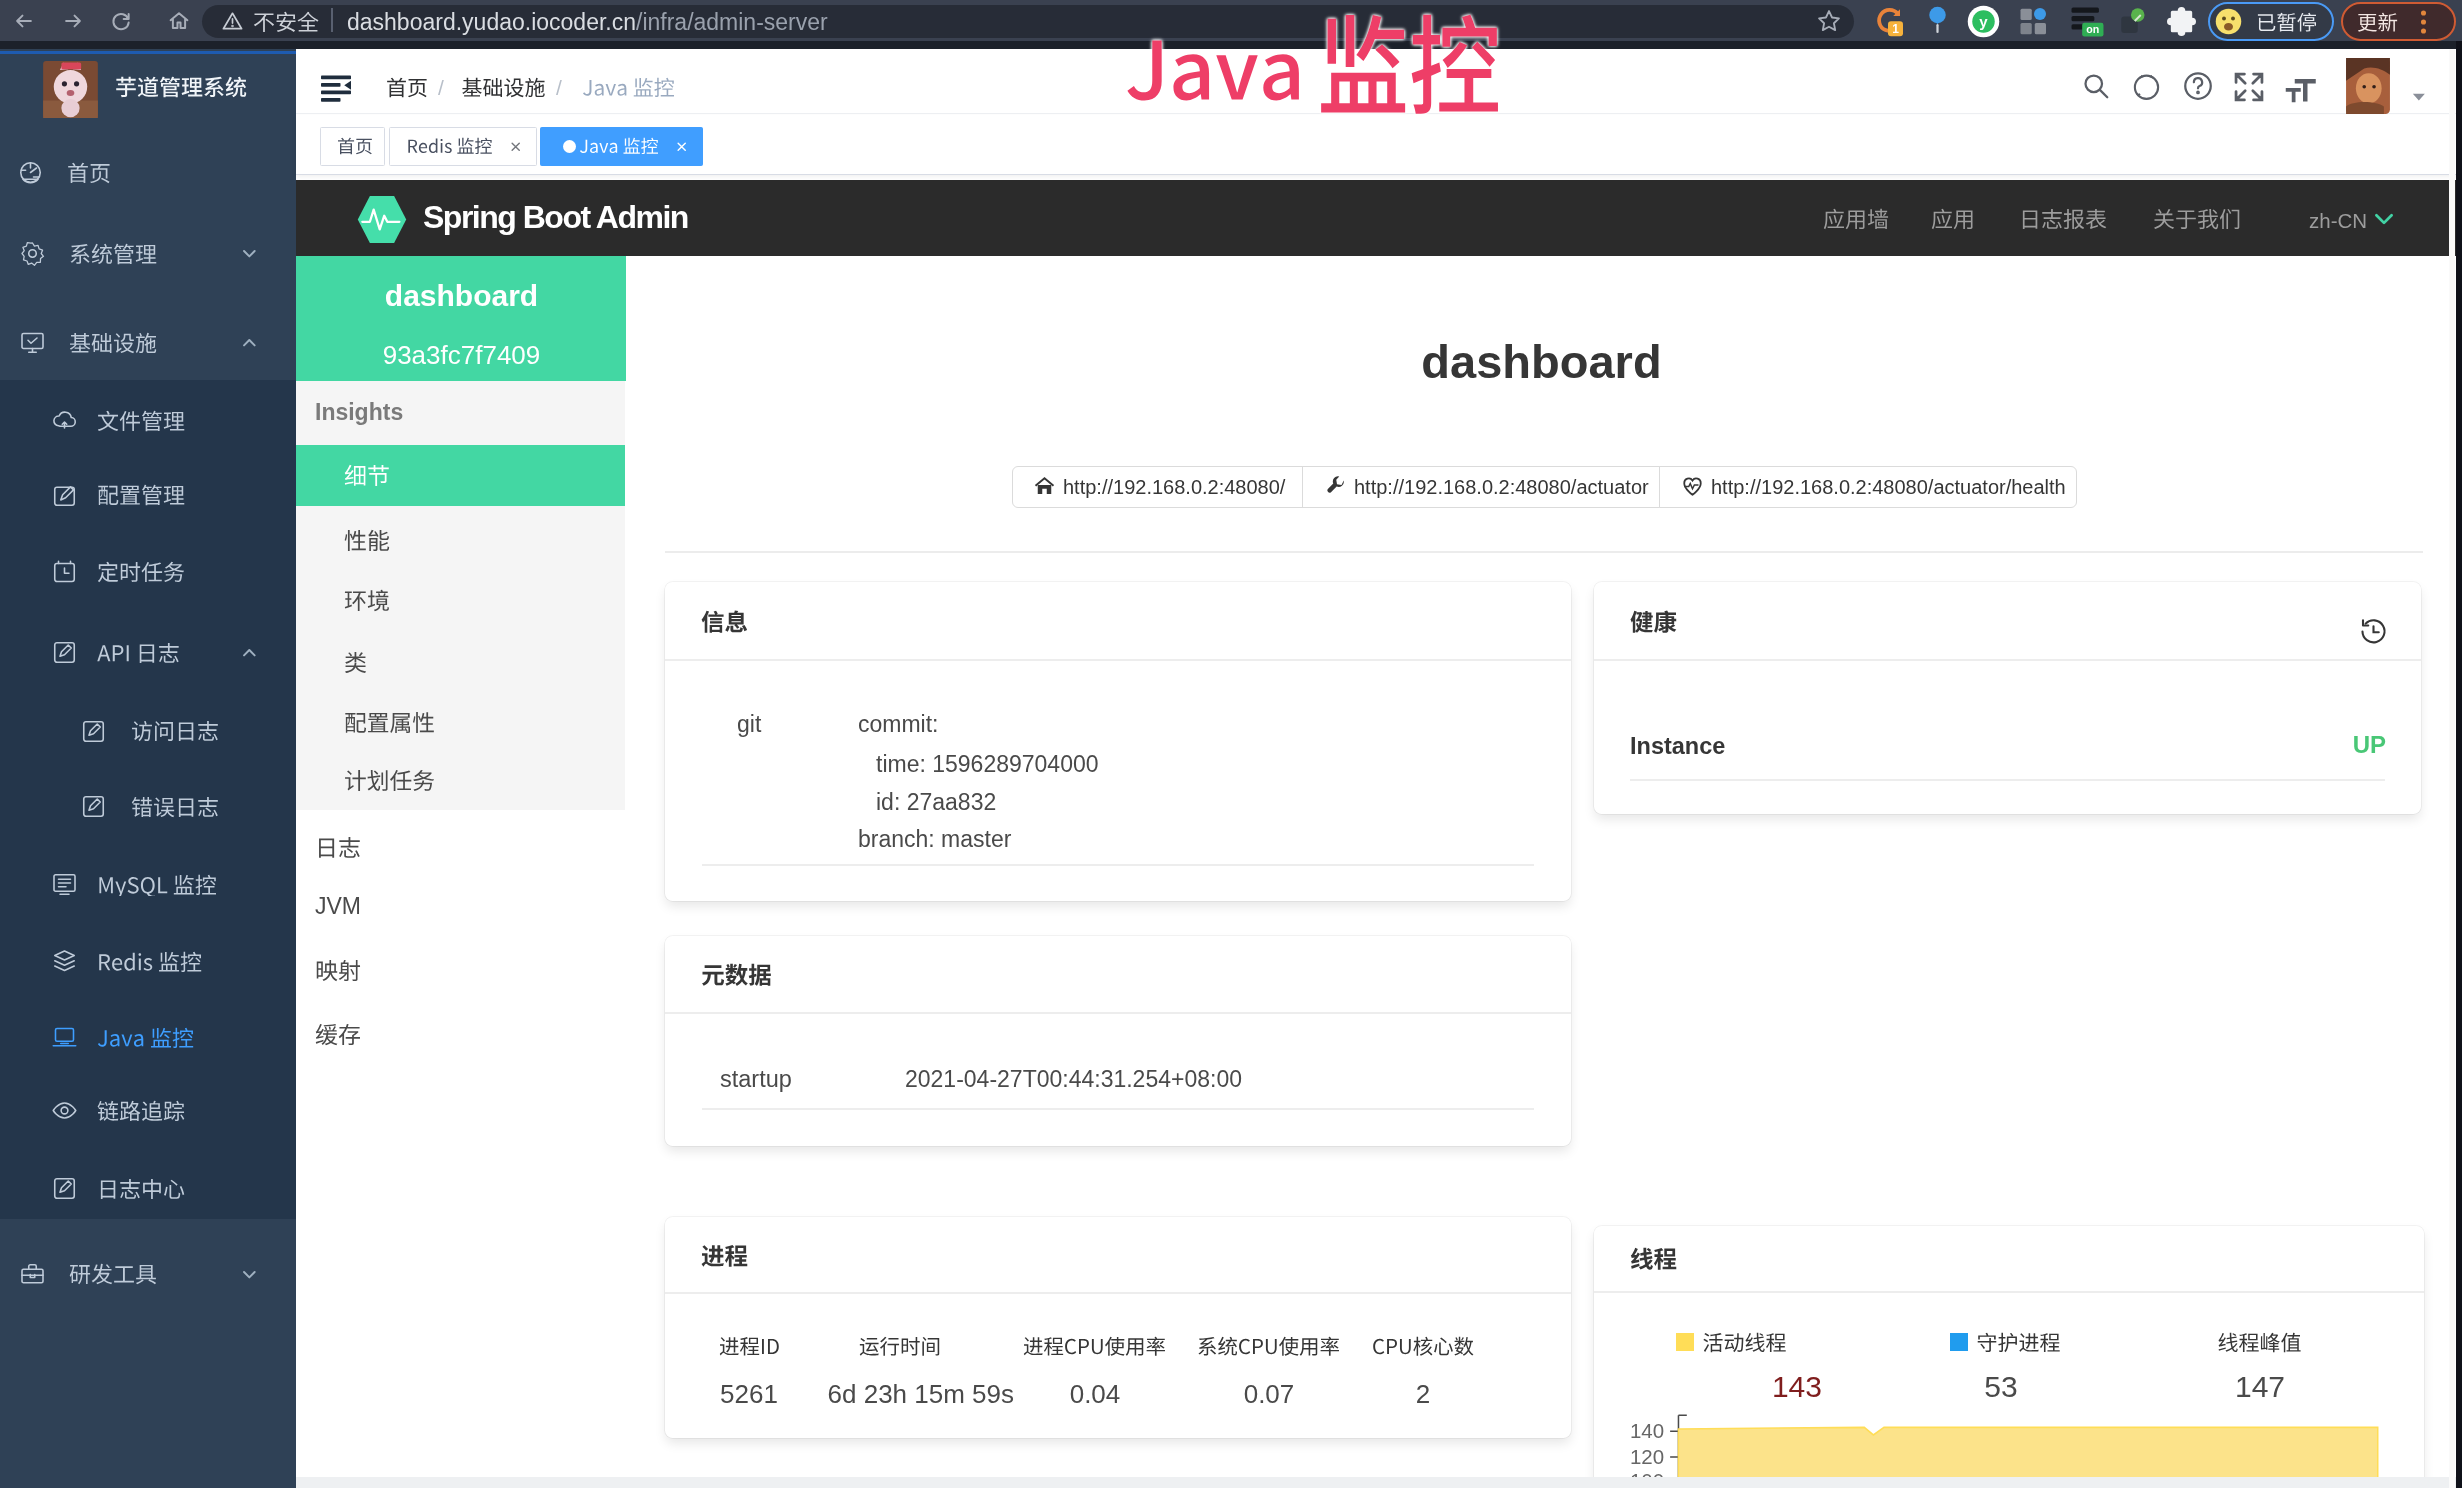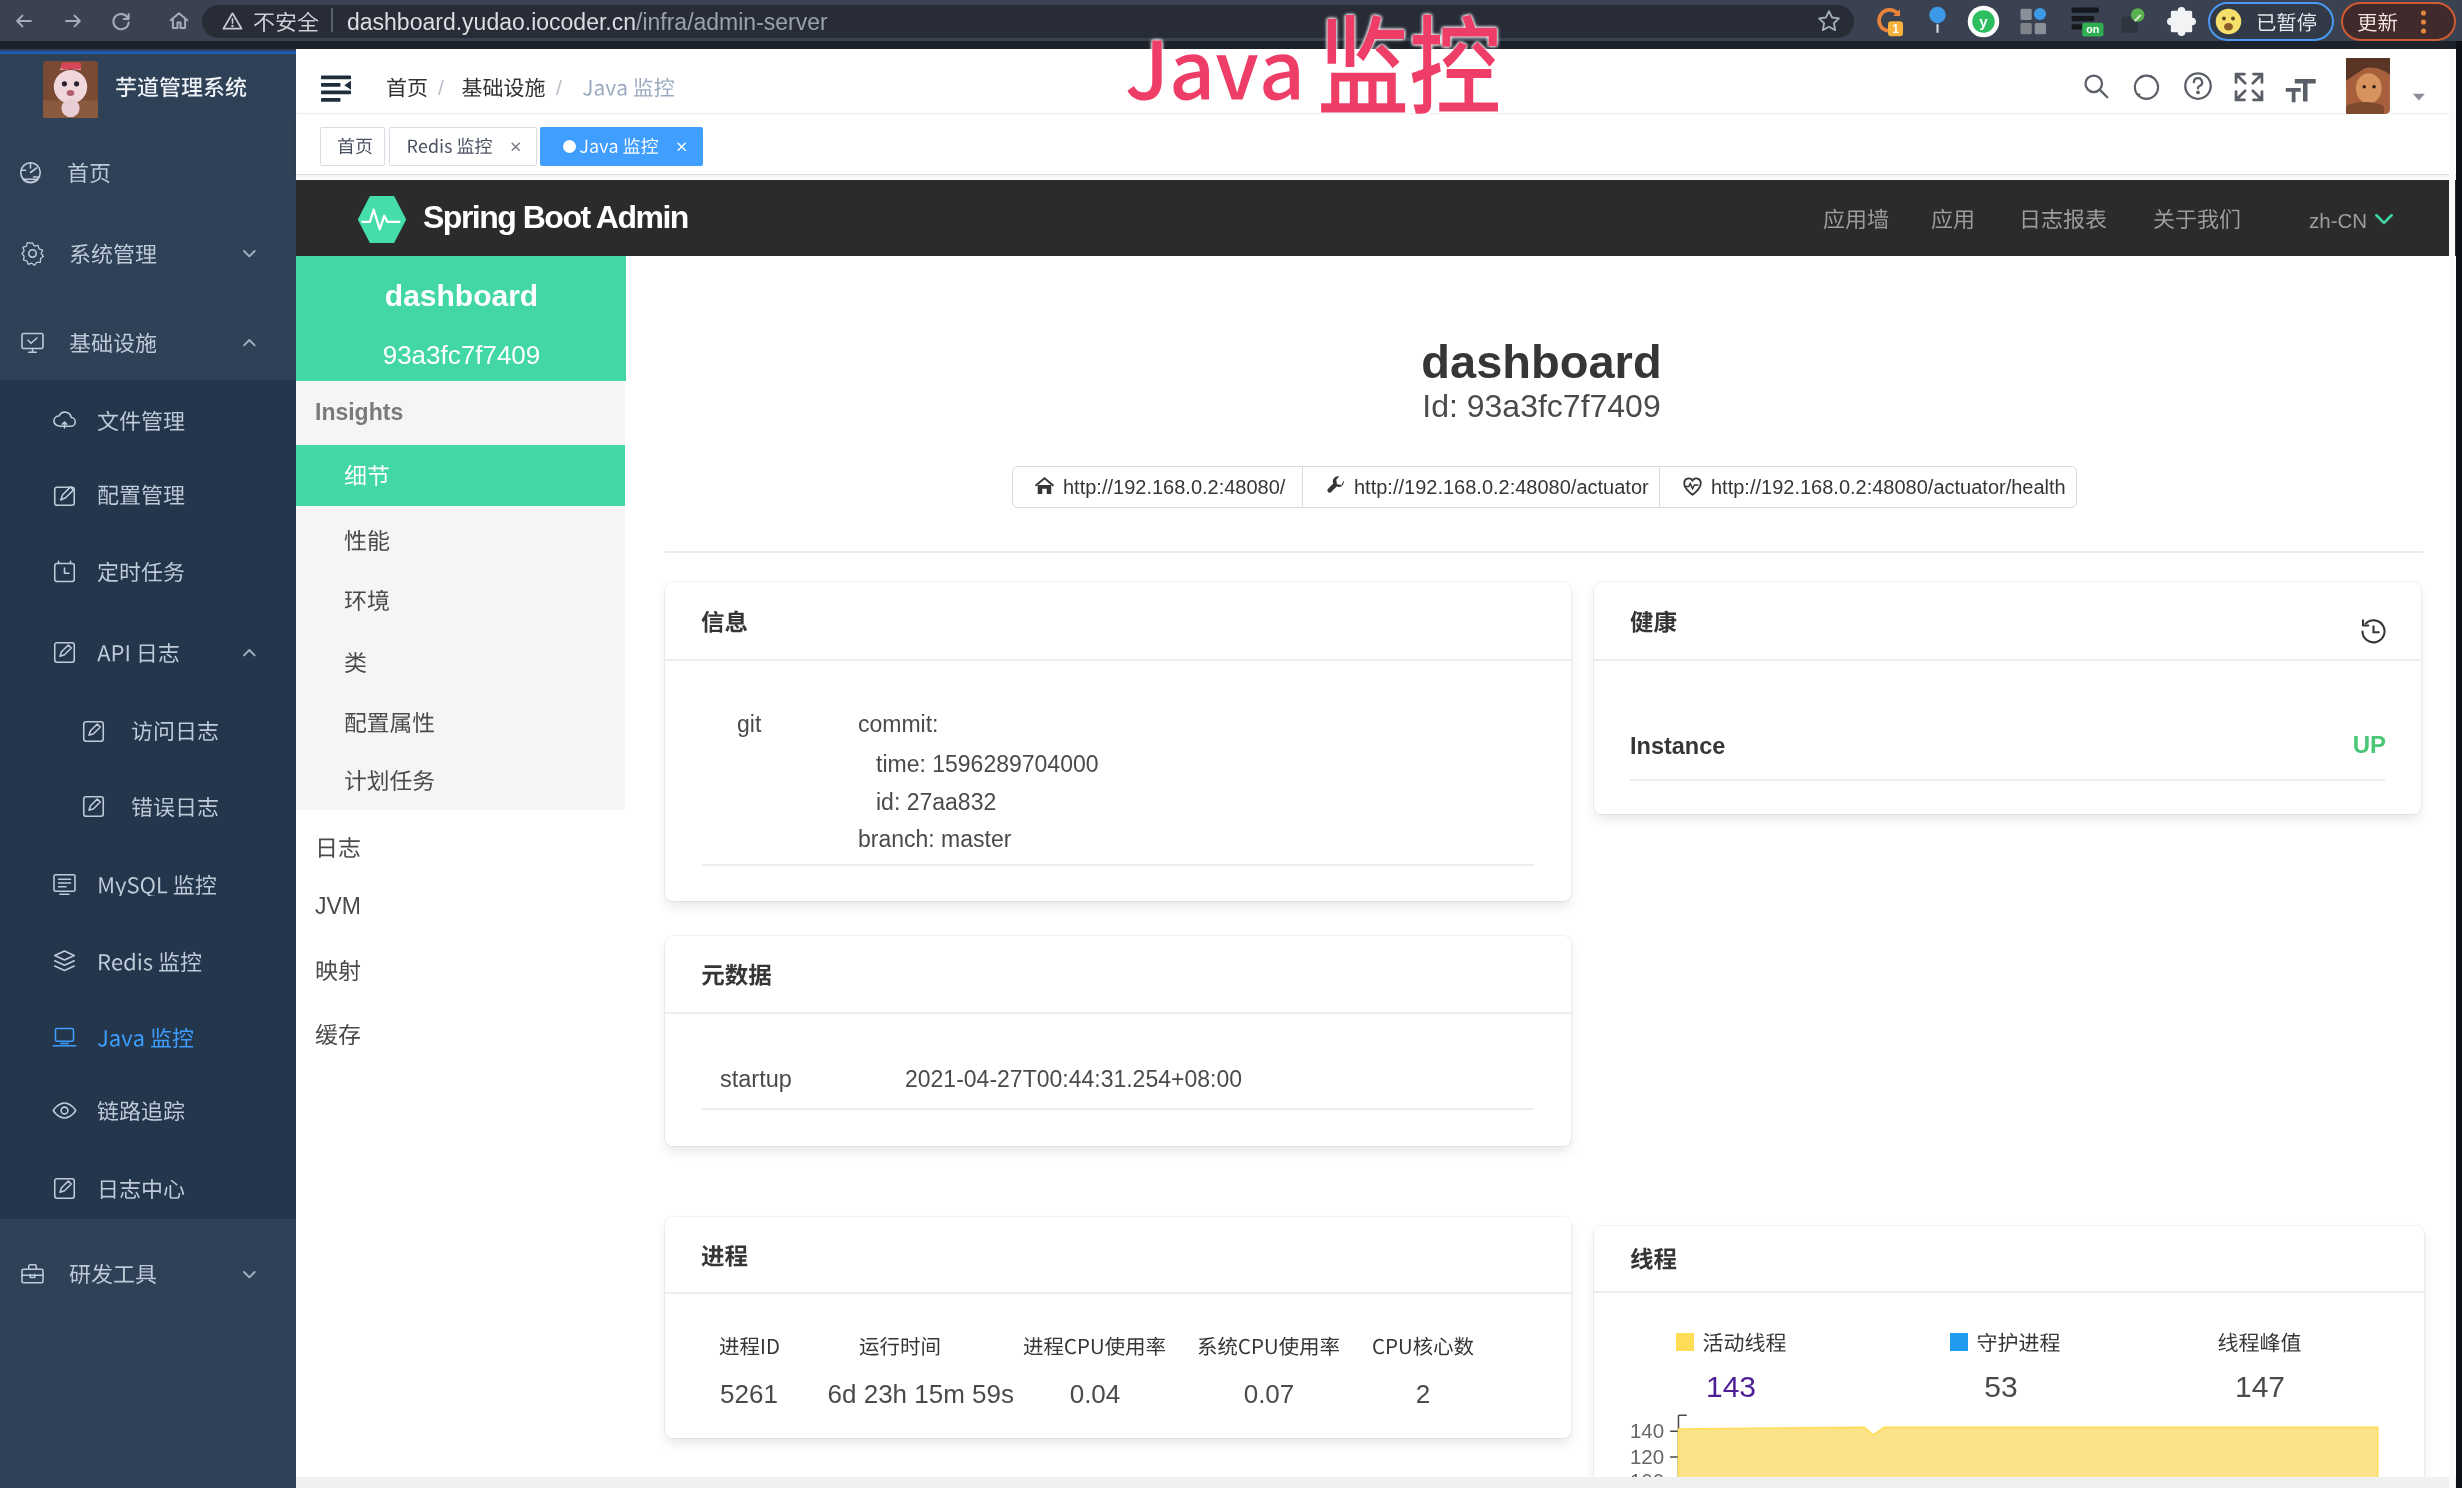--- a/index.html
+++ b/index.html
@@ -355,21 +355,20 @@
     </svg>
     <div class="a" style="left:315px;top:893px;font-size:23px;color:#4a4a4a">JVM</div>
     <svg class="t" style="left:315px;top:959px;" width="46" height="23" viewBox="0 0 2000 1000">
       <path fill="#4a4a4a" d="M630 45V200H438V531H371V600H614C586 721 513 826 326 902C342 915 363 942 373 958C553 883 635 778 672 659C721 799 801 904 920 963C931 944 952 916 969 902C846 850 764 741 721 600H966V531H908V200H699V45ZM506 531V269H630V426C630 462 629 497 625 531ZM838 531H695C698 497 699 462 699 426V269H838ZM270 470V702H145V470ZM270 404H145V181H270ZM76 113V852H145V770H340V113Z M1533 459C1583 531 1632 630 1650 695L1714 666C1693 601 1644 505 1591 433ZM1191 351H1390V434H1191ZM1191 294V212H1390V294ZM1191 490H1390V575H1191ZM1052 575V642H1307C1237 732 1136 810 1031 860C1046 872 1072 900 1082 914C1197 851 1310 756 1388 642H1390V876C1390 890 1385 895 1370 895C1355 896 1307 897 1256 895C1265 913 1276 943 1280 961C1350 961 1396 959 1424 949C1450 937 1460 916 1460 876V152H1298C1311 122 1327 85 1340 50L1263 39C1256 72 1242 117 1228 152H1123V575ZM1778 44V271H1498V343H1778V866C1778 884 1771 888 1753 889C1737 890 1681 890 1619 888C1630 908 1641 940 1645 959C1727 960 1777 958 1807 945C1837 934 1849 913 1849 866V343H1958V271H1849V44Z"></path>
     </svg>
     <svg class="t" style="left:315px;top:1023px;" width="46" height="23" viewBox="0 0 2000 1000">
       <path fill="#4a4a4a" d="M35 828 52 902C141 870 260 829 373 789L361 729C239 767 116 805 35 828ZM599 162C611 206 622 264 626 298L690 283C685 251 672 195 659 152ZM879 47C762 73 549 90 375 96C382 112 391 137 392 154C569 150 786 133 923 103ZM56 456C71 449 95 443 218 429C174 492 134 542 116 562C85 598 61 623 40 628C48 646 59 681 63 696C84 684 118 675 368 624C366 608 365 580 366 560L169 596C247 508 324 400 388 291L325 253C306 290 284 327 262 362L135 373C194 287 253 177 298 70L224 41C183 160 111 289 88 322C67 356 49 379 31 383C40 403 52 440 56 456ZM420 183C438 223 458 277 467 310L528 289C519 258 497 206 478 167ZM840 141C819 191 781 261 747 310H390V372H511L504 451H350V515H495C471 660 418 817 283 906C300 918 323 941 333 958C426 893 484 801 520 701C552 749 590 792 635 828C576 864 507 888 432 905C445 918 466 946 473 962C554 942 628 912 692 869C759 912 839 944 927 963C937 943 958 914 974 899C891 884 815 858 750 823C811 767 858 694 888 599L846 580L832 583H554L567 515H952V451H576L584 372H940V310H820C849 266 883 213 911 164ZM559 641H800C775 700 738 748 693 787C636 746 591 697 559 641Z M1613 531V614H1335V684H1613V870C1613 884 1610 888 1592 889C1574 890 1514 890 1448 888C1458 909 1468 938 1471 959C1557 959 1613 959 1647 948C1680 936 1689 915 1689 871V684H1957V614H1689V556C1762 510 1840 448 1894 388L1846 351L1831 355H1420V424H1761C1718 464 1663 505 1613 531ZM1385 40C1373 83 1359 127 1342 171H1063V243H1311C1246 381 1153 510 1031 596C1043 613 1061 645 1069 664C1112 633 1152 598 1188 560V958H1264V469C1316 399 1358 323 1394 243H1939V171H1424C1438 134 1451 96 1462 59Z"></path>
     </svg>
     <div class="a" style="left:626px;top:256px;width:1831px;height:1221px;background:#fff"></div>
     <div class="a" style="left:626px;top:334px;width:1831px;height:53px;font-size:47px;font-weight:bold;color:#363636;text-align:center">dashboard</div>
-    <div class="a" style="left:626px;top:388px;width:1831px;height:38px;font-size:32px;color:#4a4a4a;text-align:center">Id: 93a3fc7f7409</div>
     <div class="a" style="left:1012px;top:466px;width:292px;height:42px;background:#fff;border:1.5px solid #dbdbdb;border-radius:6px 0 0 6px;"></div>
     <svg class="a" style="left:1034px;top:476px" width="21" height="21" viewBox="0 0 28 28">
       <path d="M2 13L14 3l12 10" fill="none" stroke="#363636" stroke-width="2.6"></path>
       <path d="M5 12v12h6v-7h6v7h6V12z" fill="#363636"></path>
     </svg>
     <div class="a" style="left:1063px;top:476px;font-size:20px;color:#363636">http://192.168.0.2:48080/</div>
     <div class="a" style="left:1302px;top:466px;width:359px;height:42px;background:#fff;border:1.5px solid #dbdbdb;"></div>
     <svg class="a" style="left:1325px;top:476px" width="21" height="21" viewBox="0 0 28 28">
       <path d="M25 6a7 7 0 0 1-9.5 8L8 21.5a3 3 0 0 1-4.2-4.2L11 10a7 7 0 0 1 8-9.5L15 5l1 6 6 1z" fill="#363636"></path>
     </svg>
@@ -447,21 +446,21 @@
     <svg class="t" style="left:1702px;top:1332px;" width="85" height="21" viewBox="0 0 4000 1000">
       <path fill="#363636" d="M91 106C152 139 236 187 278 218L322 156C279 128 194 82 133 53ZM42 381C103 414 186 462 227 490L269 428C226 400 142 355 83 326ZM65 896 129 947C188 854 258 729 311 623L256 574C198 687 119 819 65 896ZM320 333V405H609V571H392V959H462V916H819V954H891V571H680V405H957V333H680V158C767 143 848 124 914 102L854 44C743 83 540 115 367 133C375 150 385 179 389 197C460 190 535 181 609 170V333ZM462 848V640H819V848Z M1089 122V189H1476V122ZM1653 57C1653 128 1653 200 1650 271H1507V343H1647C1635 571 1595 780 1458 905C1478 916 1504 941 1517 959C1664 819 1707 591 1721 343H1870C1859 698 1846 831 1819 861C1809 873 1798 876 1780 876C1759 876 1706 876 1650 870C1663 892 1671 923 1673 944C1726 948 1781 948 1812 945C1844 942 1864 933 1884 907C1919 863 1931 721 1945 309C1945 298 1945 271 1945 271H1724C1726 200 1727 128 1727 57ZM1089 836 1090 835V837C1113 823 1149 812 1427 749L1446 816L1512 794C1493 724 1448 605 1410 515L1348 532C1368 579 1388 634 1406 686L1168 736C1207 646 1245 534 1270 429H1494V360H1054V429H1193C1167 546 1125 664 1111 697C1094 735 1081 762 1065 767C1074 785 1085 821 1089 836Z M2054 826 2070 898C2162 870 2282 834 2398 800L2387 736C2264 771 2137 806 2054 826ZM2704 100C2754 124 2817 163 2849 191L2893 144C2861 117 2797 80 2748 58ZM2072 457C2086 450 2110 444 2232 428C2188 493 2149 543 2130 563C2099 600 2076 625 2054 629C2063 648 2074 683 2078 698C2099 686 2133 676 2384 625C2382 610 2382 582 2384 562L2185 598C2261 508 2337 398 2401 288L2338 250C2319 287 2297 325 2275 361L2148 374C2208 289 2266 181 2309 76L2239 43C2199 163 2126 291 2104 324C2082 358 2065 381 2047 386C2056 406 2068 442 2072 457ZM2887 531C2847 594 2793 652 2728 702C2712 649 2698 585 2688 513L2943 465L2931 399L2679 446C2674 404 2669 360 2666 314L2915 276L2903 210L2662 246C2659 179 2658 110 2658 38H2584C2585 113 2587 186 2591 257L2433 280L2445 348L2595 325C2598 371 2603 416 2608 459L2413 495L2425 563L2617 527C2629 610 2645 685 2666 747C2581 804 2483 849 2381 880C2399 897 2418 924 2428 942C2522 909 2611 866 2691 814C2732 904 2786 957 2857 957C2926 957 2949 924 2963 812C2946 805 2922 789 2907 772C2902 861 2892 884 2865 884C2821 884 2784 843 2753 770C2832 710 2900 639 2950 561Z M3532 147H3834V331H3532ZM3462 82V396H3907V82ZM3448 671V736H3644V867H3381V933H3963V867H3718V736H3919V671H3718V550H3941V484H3425V550H3644V671ZM3361 54C3287 88 3155 117 3043 136C3052 152 3062 177 3065 193C3112 187 3162 178 3212 168V322H3049V392H3202C3162 507 3093 637 3028 708C3041 726 3059 756 3067 777C3118 715 3171 616 3212 515V958H3286V527C3320 569 3360 623 3377 651L3422 592C3402 569 3315 479 3286 454V392H3411V322H3286V151C3333 140 3377 127 3413 112Z"></path>
     </svg>
     <div class="a" style="left:1950px;top:1333px;width:18px;height:18px;background:#209cee"></div>
     <svg class="t" style="left:1976px;top:1332px;" width="85" height="21" viewBox="0 0 4000 1000">
       <path fill="#363636" d="M181 592C245 656 314 746 343 806L406 762C376 703 305 616 240 555ZM609 287V430H58V503H609V856C609 873 602 878 582 879C562 880 491 880 418 878C429 899 442 931 446 953C542 954 602 953 637 940C673 928 686 906 686 857V503H943V430H686V287ZM431 54C450 86 469 127 482 161H82V360H158V232H836V360H915V161H565C554 124 528 74 503 35Z M1188 41V242H1054V314H1188V530C1132 546 1080 561 1038 571L1059 645L1188 606V866C1188 880 1183 884 1170 884C1158 885 1117 885 1071 884C1082 905 1090 937 1094 956C1161 956 1201 954 1226 942C1252 930 1261 908 1261 866V583L1383 545L1372 476L1261 509V314H1377V242H1261V41ZM1591 69C1627 114 1666 172 1684 213H1447V480C1447 614 1434 787 1323 909C1340 920 1371 947 1383 962C1487 848 1515 682 1521 543H1850V606H1925V213H1686L1754 183C1736 144 1697 87 1658 43ZM1850 472H1522V281H1850Z M2081 102C2136 152 2203 225 2234 271L2292 223C2259 179 2190 110 2135 61ZM2720 61V222H2555V61H2481V222H2339V294H2481V411L2479 473H2333V545H2471C2456 621 2423 695 2348 752C2364 763 2392 791 2402 806C2491 738 2530 641 2545 545H2720V800H2795V545H2944V473H2795V294H2924V222H2795V61ZM2555 294H2720V473H2553L2555 412ZM2262 402H2050V472H2188V759C2143 776 2091 820 2038 878L2088 946C2140 878 2189 819 2223 819C2245 819 2277 852 2319 878C2388 922 2472 933 2596 933C2691 933 2871 927 2942 923C2943 901 2955 865 2964 845C2867 856 2716 864 2598 864C2485 864 2401 857 2335 816C2302 795 2281 776 2262 765Z M3532 147H3834V331H3532ZM3462 82V396H3907V82ZM3448 671V736H3644V867H3381V933H3963V867H3718V736H3919V671H3718V550H3941V484H3425V550H3644V671ZM3361 54C3287 88 3155 117 3043 136C3052 152 3062 177 3065 193C3112 187 3162 178 3212 168V322H3049V392H3202C3162 507 3093 637 3028 708C3041 726 3059 756 3067 777C3118 715 3171 616 3212 515V958H3286V527C3320 569 3360 623 3377 651L3422 592C3402 569 3315 479 3286 454V392H3411V322H3286V151C3333 140 3377 127 3413 112Z"></path>
     </svg>
     <svg class="t" style="left:2217px;top:1332px;" width="85" height="21" viewBox="0 0 4000 1000">
       <path fill="#363636" d="M54 826 70 898C162 870 282 834 398 800L387 736C264 771 137 806 54 826ZM704 100C754 124 817 163 849 191L893 144C861 117 797 80 748 58ZM72 457C86 450 110 444 232 428C188 493 149 543 130 563C99 600 76 625 54 629C63 648 74 683 78 698C99 686 133 676 384 625C382 610 382 582 384 562L185 598C261 508 337 398 401 288L338 250C319 287 297 325 275 361L148 374C208 289 266 181 309 76L239 43C199 163 126 291 104 324C82 358 65 381 47 386C56 406 68 442 72 457ZM887 531C847 594 793 652 728 702C712 649 698 585 688 513L943 465L931 399L679 446C674 404 669 360 666 314L915 276L903 210L662 246C659 179 658 110 658 38H584C585 113 587 186 591 257L433 280L445 348L595 325C598 371 603 416 608 459L413 495L425 563L617 527C629 610 645 685 666 747C581 804 483 849 381 880C399 897 418 924 428 942C522 909 611 866 691 814C732 904 786 957 857 957C926 957 949 924 963 812C946 805 922 789 907 772C902 861 892 884 865 884C821 884 784 843 753 770C832 710 900 639 950 561Z M1532 147H1834V331H1532ZM1462 82V396H1907V82ZM1448 671V736H1644V867H1381V933H1963V867H1718V736H1919V671H1718V550H1941V484H1425V550H1644V671ZM1361 54C1287 88 1155 117 1043 136C1052 152 1062 177 1065 193C1112 187 1162 178 1212 168V322H1049V392H1202C1162 507 1093 637 1028 708C1041 726 1059 756 1067 777C1118 715 1171 616 1212 515V958H1286V527C1320 569 1360 623 1377 651L1422 592C1402 569 1315 479 1286 454V392H1411V322H1286V151C1333 140 1377 127 1413 112Z M2596 184H2791C2764 232 2727 275 2684 313C2642 277 2609 238 2585 198ZM2597 40C2556 141 2477 231 2390 289C2405 302 2430 332 2439 346C2475 319 2510 287 2542 251C2565 286 2595 322 2630 355C2556 407 2470 445 2383 466C2397 480 2414 508 2422 525C2514 498 2605 457 2684 400C2747 447 2826 487 2918 512C2928 493 2950 464 2965 449C2876 429 2801 395 2739 354C2803 297 2855 226 2889 141L2842 121L2829 123H2634C2646 102 2657 80 2667 58ZM2642 464V528H2457V586H2642V651H2463V709H2642V782H2417V843H2642V960H2715V843H2939V782H2715V709H2898V651H2715V586H2901V528H2715V464ZM2192 50V757L2129 762V207H2070V828L2317 808V846H2374V206H2317V747L2253 752V50Z M3599 40C3596 70 3591 106 3586 142H3329V209H3574C3568 243 3562 275 3555 302H3382V866H3286V931H3958V866H3869V302H3623C3631 275 3639 243 3646 209H3928V142H3661L3679 45ZM3450 866V783H3799V866ZM3450 501H3799V587H3450ZM3450 445V361H3799V445ZM3450 641H3799V728H3450ZM3264 41C3211 193 3124 342 3032 440C3045 458 3066 497 3074 514C3103 482 3132 445 3159 405V960H3229V291C3269 219 3304 141 3333 63Z"></path>
     </svg>
-    <div class="a" style="left:1640px;top:1370px;width:182px;font-size:30px;color:#4c1d95;text-align:center">143</div>
+    <div class="a" style="left:1640px;top:1370px;width:182px;font-size:30px;color:#7f1d1d;text-align:right">143</div>
     <div class="a" style="left:1910px;top:1370px;width:182px;font-size:30px;color:#4a4a4a;text-align:center">53</div>
     <div class="a" style="left:2169px;top:1370px;width:182px;font-size:30px;color:#4a4a4a;text-align:center">147</div>
     <svg class="a" style="left:1614px;top:1412px" width="810" height="77" viewBox="0 0 1068 101">
 <text x="66" y="34" font-size="27" fill="#666" text-anchor="end" font-family="Liberation Sans">140</text>
 <text x="66" y="68" font-size="27" fill="#666" text-anchor="end" font-family="Liberation Sans">120</text>
 <text x="66" y="100" font-size="27" fill="#666" text-anchor="end" font-family="Liberation Sans">100</text>
 <path d="M85 4v97M74 25h11M74 59h11M74 93h11M85 4h11" fill="none" stroke="#4a4a4a" stroke-width="2"></path>
 <path d="M85 22 L330 20 342 30 356 20 1007 20 1007 101 85 101Z" fill="#fce38a" stroke="#ffdd57" stroke-width="2"></path>
 </svg>
     <div class="a" style="left:296px;top:1477px;width:2161px;height:11.4px;background:#eef0f2"></div>

